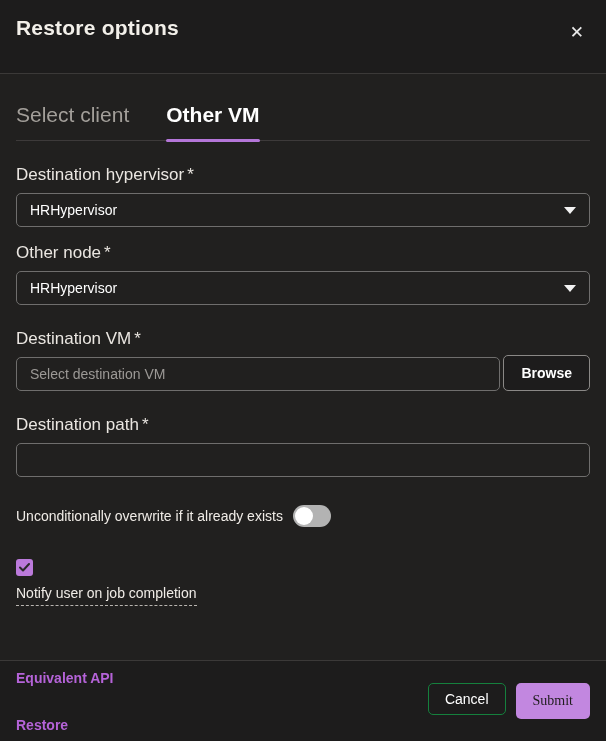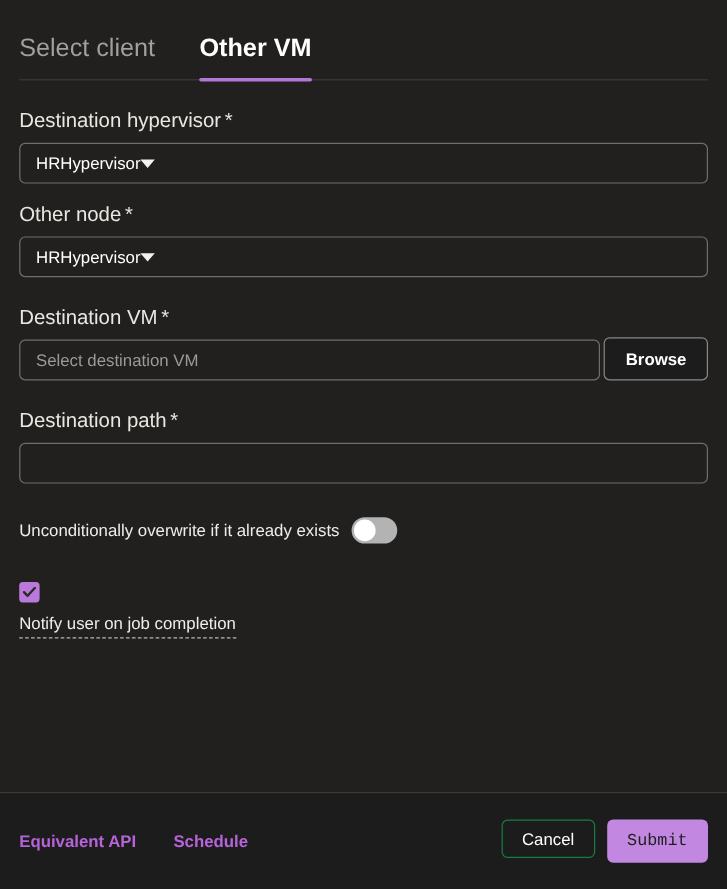--- a/index.html
+++ b/index.html
@@ -50,21 +50,21 @@
   }
   .group { margin-top: 24px; }
   .group.tight { margin-top: 16px; }
   .field-label { display: block; font-size: 17px; color: #eae6e1; }
   .req { margin-left: 3px; color: #e8e4df; }
   .select-box, .text-input {
     margin-top: 8px;
     width: 100%; height: 34px;
     background: transparent;
     border: 1px solid #6f6e6d; border-radius: 5px;
-    display: flex; align-items: center; 
+    display: flex; align-items: center; justify-content: space-between;
     padding: 0 13px;
     font-size: 14px; color: #ffffff;
     font-family: "Liberation Sans", sans-serif;
     cursor: pointer;
   }
   .select-value { color: #ffffff; }
   .caret {
     width: 0; height: 0;
     border-left: 6px solid transparent;
     border-right: 6px solid transparent;
@@ -117,46 +117,50 @@
     cursor: pointer;
   }
   
   .footer {
     flex: 0 0 81px; height: 81px;
     background: #1d1c1c;
     border-top: 1px solid #3b3938;
     display: flex; align-items: center; justify-content: space-between;
     padding: 0 16px;
   }
-  .footer-links { display: flex; gap: 31px; }
+  .footer-links { display: flex; gap: 31px; flex-direction: column; }
   .footer-link {
     font-size: 14px; font-weight: bold;
     color: var(--link, #b563d8); cursor: pointer; text-decoration: none;
   }
   .footer-actions { display: flex; gap: 10px; }
   .cancel-btn {
     height: 32px; padding: 0 16px;
     background: #1d1c1c;
     border: 1px solid #15803d; border-radius: 5px;
     color: #ffffff; font-size: 14px; cursor: pointer;
     font-family: "Liberation Sans", sans-serif;
   }
   .submit-btn {
     height: 36px; padding: 0 17px;
     background: var(--submit, #c287e0);
     border: none; border-radius: 5px;
     color: #1f1d1d; font-size: 14px; cursor: pointer;
-    font-family: Liberation Mono, monospace;
+    font-family: Liberation Serif, serif;
   }
 </style>
 </head>
 <body>
 
 <div class="dialog">
 
+  <div class="header">
+    <div class="title">Restore options</div>
+    <button class="close-btn">✕</button>
+  </div>
 
   <div class="body">
 
     <div class="tabs">
       <div class="tab">Select client</div>
       <div class="tab active">Other VM</div>
     </div>
 
     <div class="group">
       <label class="field-label"><span>Destination hypervisor</span><span class="req">*</span></label>
@@ -203,21 +207,21 @@
         </svg>
       </span>
       <span class="checkbox-label">Notify user on job completion</span>
     </div>
 
   </div>
 
   <div class="footer">
     <div class="footer-links">
       <a class="footer-link">Equivalent API</a>
-      <a class="footer-link">Schedule</a>
+      <a class="footer-link">Restore</a>
     </div>
     <div class="footer-actions">
       <button class="cancel-btn">Cancel</button>
       <button class="submit-btn">Submit</button>
     </div>
   </div>
 
 </div>
 
 </body></html>

